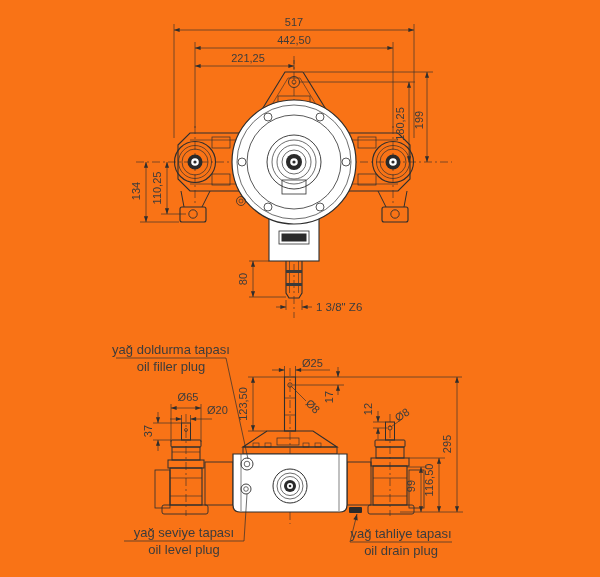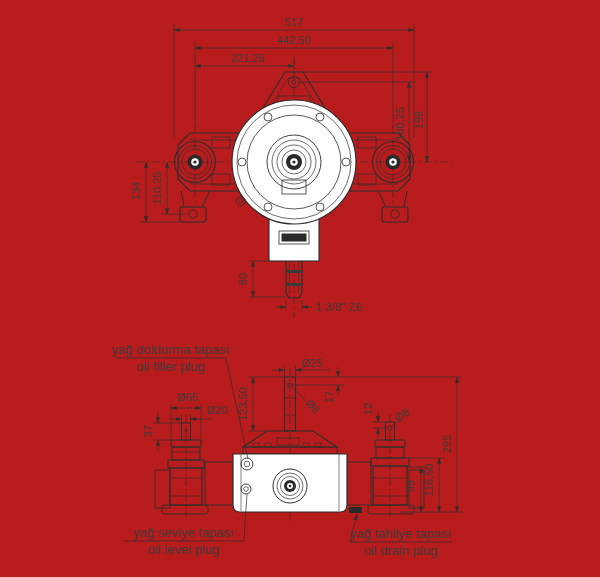--- a/index.html
+++ b/index.html
@@ -1,17 +1,17 @@
 <!DOCTYPE html>
 <html><head>
 <meta charset="utf-8">
 <style>
   html,body{margin:0;padding:0;background:#ffffff;}
   .sheet{
-    width:600px;height:577px;background:#b91c1c;position:relative;overflow:hidden;
+    width:600px;height:577px;background:#f97316;position:relative;overflow:hidden;
     font-family:"Liberation Sans", sans-serif;
   }
   svg text{
     font-family:"Liberation Sans", sans-serif;
     fill:#3c3c3c;
   }
   .dim{font-size:11px;}
   .lbl{font-size:13px;}
   .spec{font-size:11.5px;}
 </style>

